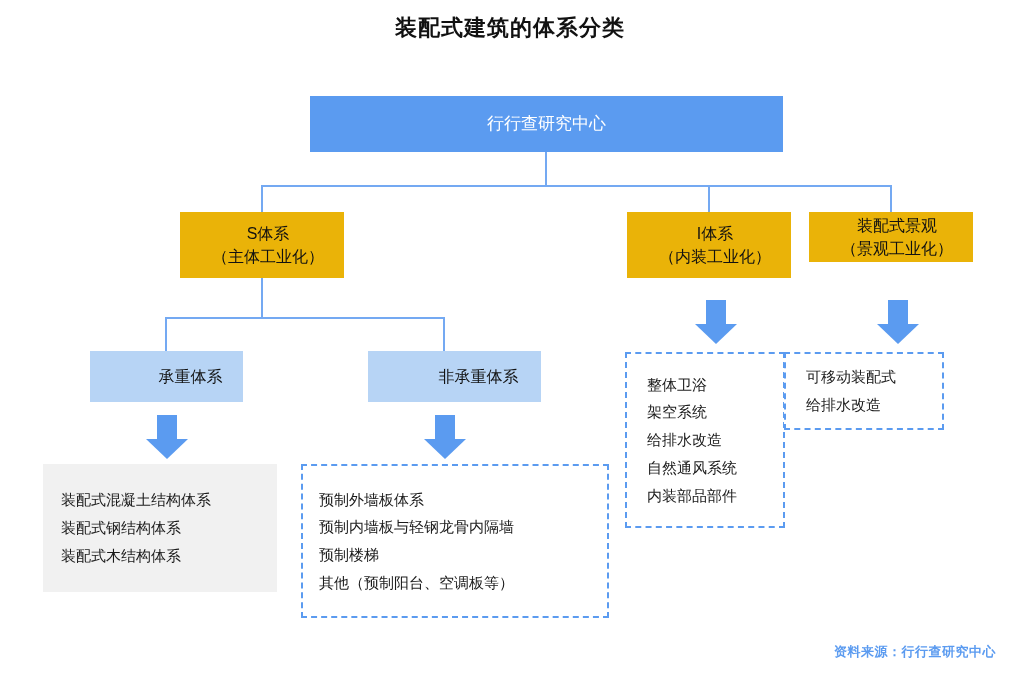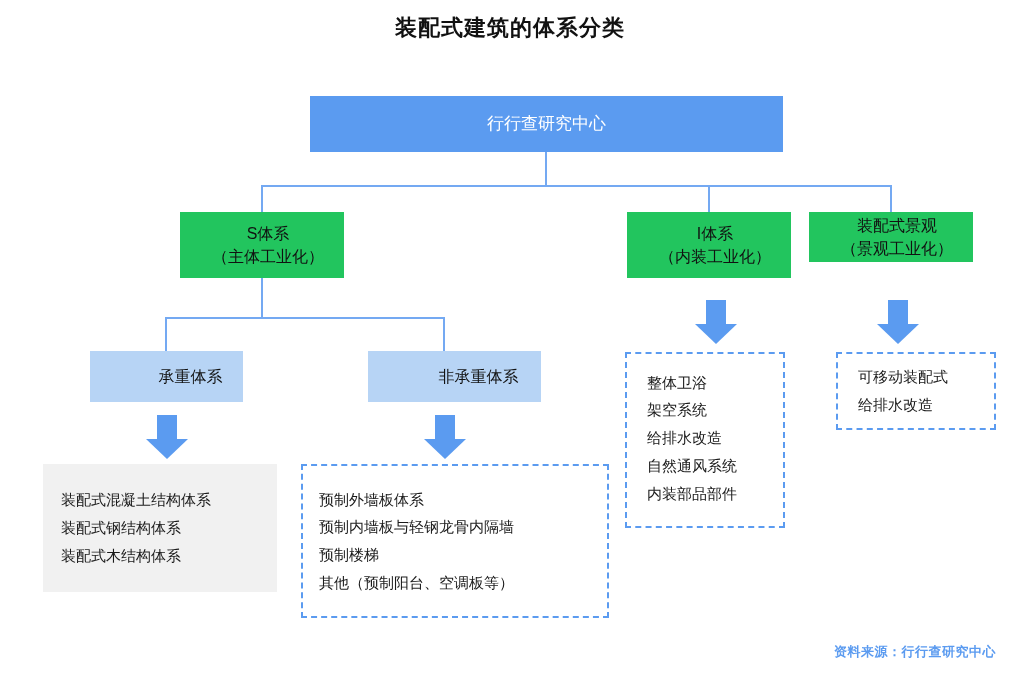--- a/index.html
+++ b/index.html
@@ -42,21 +42,21 @@
     justify-content: center;
     text-align: center;
     line-height: 1.45;
   }
   .node-root {
     background: #5B9BF0;
     color: #ffffff;
     font-size: 17px;
   }
   .node-l2 {
-    background: #22c55e;
+    background: #eab308;
     color: #111111;
     font-size: 16px;
     padding-left: 12px;
   }
   .node-l3 {
     background: #B7D4F5;
     color: #111111;
     font-size: 16px;
     padding-left: 48px;
   }
@@ -188,28 +188,28 @@
     <span class="leaf-line">装配式木结构体系</span>
   </div>
 
   <div class="abs leafbox dashed" style="left:301px; top:464px; width:308px; height:154px;">
     <span class="leaf-line">预制外墙板体系</span>
     <span class="leaf-line">预制内墙板与轻钢龙骨内隔墙</span>
     <span class="leaf-line">预制楼梯</span>
     <span class="leaf-line">其他（预制阳台、空调板等）</span>
   </div>
 
-  <div class="abs leafbox dashed center-ish" style="left:625px; top:352px; width:160px; height:176px;font-family:Liberation Mono, monospace;">
+  <div class="abs leafbox dashed center-ish" style="left:625px; top:352px; width:160px; height:176px;">
     <span class="leaf-line">整体卫浴</span>
     <span class="leaf-line">架空系统</span>
     <span class="leaf-line">给排水改造</span>
     <span class="leaf-line">自然通风系统</span>
     <span class="leaf-line">内装部品部件</span>
   </div>
 
-  <div class="abs leafbox dashed center-ish" style="left:836px; top:352px; width:160px; height:78px;">
+  <div class="abs leafbox dashed center-ish" style="left:784px; top:352px; width:160px; height:78px;">
     <span class="leaf-line">可移动装配式</span>
     <span class="leaf-line">给排水改造</span>
   </div>
 
   <div class="abs" id="source-note">资料来源：行行查研究中心</div>
 
 </div>
 
 </body></html>

